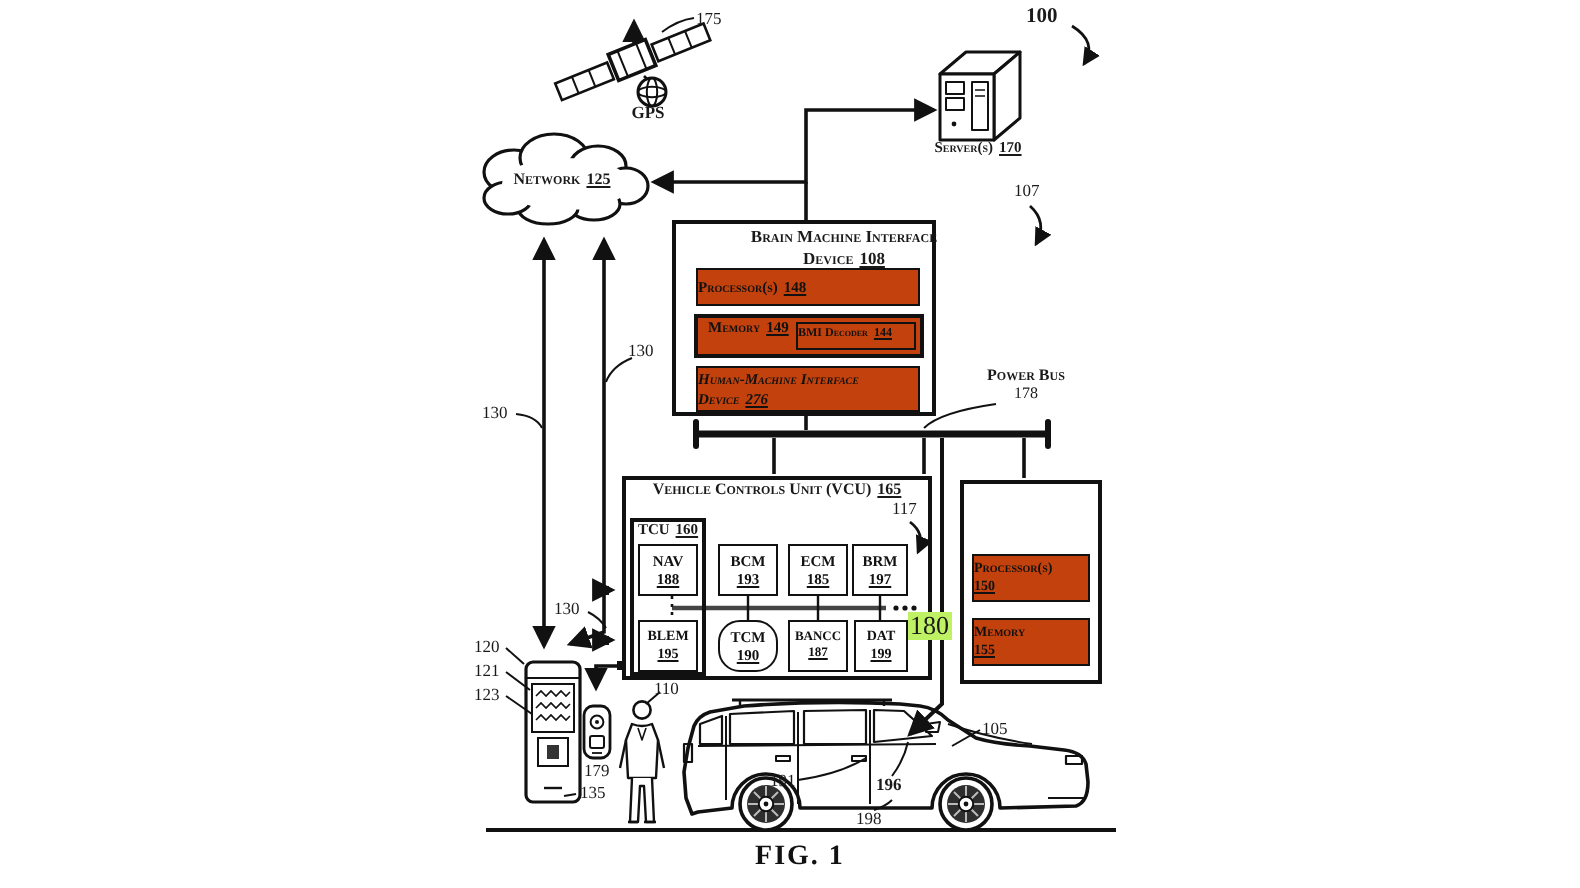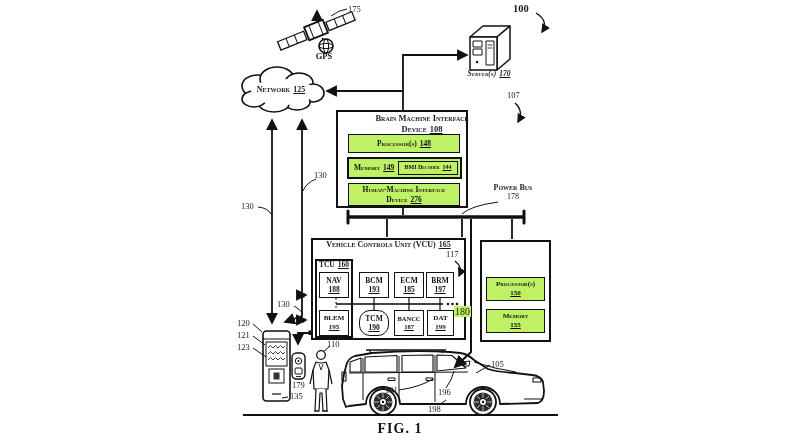--- a/index.html
+++ b/index.html
@@ -5,22 +5,22 @@
   html,body{margin:0;padding:0;background:#fff;}
   .canvas{position:relative;width:790px;height:444px;background:#fff;overflow:hidden;
           font-family:"Liberation Serif",serif;color:#111;}
   svg{position:absolute;left:0;top:0;}
   .lbl{position:absolute;font-size:8.5px;line-height:1.1;white-space:nowrap;color:#1a1a1a;}
   .sc{font-variant:small-caps;font-weight:bold;}
   .ctr{text-align:center;}
   .u{text-decoration:underline;}
   .num{margin-left:3px;}
   .obox{position:absolute;border:2.5px solid #111;background:transparent;box-sizing:border-box;}
-  .ibox{position:absolute;border:1.5px solid #111;background:#bef264;box-sizing:border-box;
-        display:flex;flex-direction:column;align-items:center;justify-content:center;
+  .ibox{position:absolute;border:1.5px solid #111;background:#c2410c;box-sizing:border-box;
+        display:flex;flex-direction:column;align-items:flex-start;justify-content:center;
         font-variant:small-caps;font-weight:bold;text-align:center;line-height:1.3;}
   .mbox{position:absolute;border:1.5px solid #111;background:#fff;box-sizing:border-box;
         display:flex;flex-direction:column;align-items:center;justify-content:center;
         font-weight:bold;font-size:7.5px;line-height:1.25;text-align:center;}
   .title2{font-size:8.5px;font-weight:bold;font-variant:small-caps;line-height:1.25;}
   .fig{position:absolute;font-weight:bold;font-size:14px;letter-spacing:1px;}
 </style>
 </head>
 <body>
 
@@ -198,21 +198,21 @@
   </g>
 </svg>
 
 <div class="lbl sc ctr" style="left:306px;top:52px;width:36px;">GPS</div>
 <div class="lbl" style="left:348px;top:5px;">175</div>
 
 <div class="lbl sc ctr" style="left:246px;top:86px;width:70px;font-size:8px;">
   <span>Network</span><span class="u num">125</span>
 </div>
 
-<div class="lbl sc ctr" style="left:452px;top:70px;width:74px;font-size:7.5px;font-style:italic;">
+<div class="lbl sc ctr" style="left:452px;top:70px;width:74px;font-size:7.5px;">
   <span>Server(s)</span><span class="u num">170</span>
 </div>
 
 <div class="lbl" style="left:513px;top:3px;font-size:10.5px;font-weight:bold;">100</div>
 <div class="lbl" style="left:507px;top:91px;">107</div>
 
 <div class="lbl" style="left:241px;top:202px;">130</div>
 <div class="lbl" style="left:314px;top:171px;">130</div>
 <div class="lbl" style="left:277px;top:300px;">130</div>
 
@@ -224,36 +224,36 @@
 <div class="ibox" style="left:348px;top:134px;width:112px;height:19px;font-size:7.5px;">
   <div><span>Processor(s)</span><span class="u num">148</span></div>
 </div>
 <div class="ibox" style="left:347px;top:157px;width:115px;height:22px;border-width:2px;font-size:7.5px;flex-direction:row;justify-content:flex-start;padding-left:5px;">
   <span>Memory</span>
       <span class="u num">149</span>
 </div>
 <div class="ibox" style="left:398px;top:161px;width:60px;height:14px;font-size:6px;">
   <div><span>BMI Decoder</span><span class="u num">144</span></div>
 </div>
-<div class="ibox" style="left:348px;top:183px;width:112px;height:23px;font-size:7.5px;">
+<div class="ibox" style="left:348px;top:183px;width:112px;height:23px;font-size:7.5px;font-style:italic;">
   <div>Human-Machine Interface</div>
   <div><span>Device</span><span class="u num">276</span></div>
 </div>
 
 <div class="lbl sc ctr" style="left:486px;top:184px;width:54px;font-size:8px;">
   <div>Power Bus</div>
   <div style="font-variant:normal;font-weight:normal;">178</div>
 </div>
 
 <div class="obox" style="left:311px;top:238px;width:155px;height:102px;"></div>
 <div class="lbl ctr" style="left:313px;top:241px;width:151px;font-size:8px;font-weight:bold;font-variant:small-caps;">
   <span>Vehicle Controls Unit (VCU)</span><span class="u num">165</span>
 </div>
 <div class="lbl" style="left:446px;top:250px;">117</div>
-<div class="lbl" style="left:454px;top:306px;font-size:10px;background:#bef264;padding:0 1px;">180</div>
+<div class="lbl" style="left:454px;top:306px;font-size:13px;background:#bef264;padding:0 1px;">180</div>
 
 <div style="position:absolute;left:315px;top:259px;width:38px;height:79px;border:2px solid #111;box-sizing:border-box;background:transparent;"></div>
 <div class="lbl ctr" style="left:315px;top:261px;width:38px;font-size:7.5px;font-weight:bold;">
   <span>TCU</span><span class="u num">160</span>
 </div>
 
 <div class="mbox" style="left:319px;top:272px;width:30px;height:26px;">
   <div>NAV</div>
       <div class="u">188</div>
 </div>
@@ -298,18 +298,18 @@
 
 <div class="lbl" style="left:237px;top:319px;">120</div>
 <div class="lbl" style="left:237px;top:331px;">121</div>
 <div class="lbl" style="left:237px;top:343px;">123</div>
 <div class="lbl" style="left:290px;top:392px;">135</div>
 <div class="lbl" style="left:292px;top:381px;">179</div>
 <div class="lbl" style="left:327px;top:340px;">110</div>
 
 <div class="lbl" style="left:491px;top:360px;">105</div>
 <div class="lbl" style="left:385px;top:386px;">191</div>
-<div class="lbl" style="left:438px;top:388px;">196</div>
+<div class="lbl" style="left:438px;top:388px;font-weight:bold;">196</div>
 <div class="lbl" style="left:428px;top:405px;">198</div>
 
 <div class="fig ctr" style="left:360px;top:421px;width:80px;text-align:center;">FIG. 1</div>
 
 </div>
 
 </body></html>

